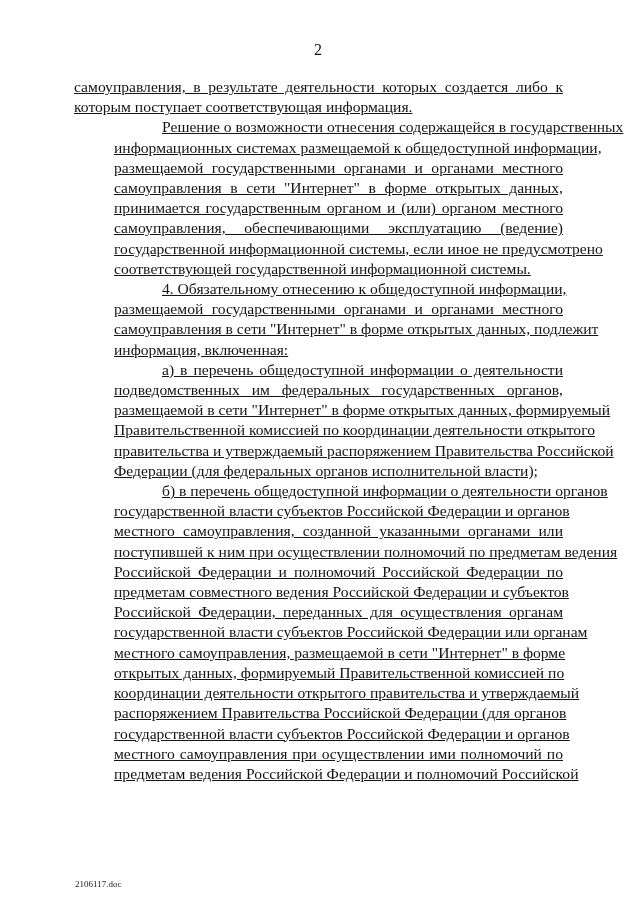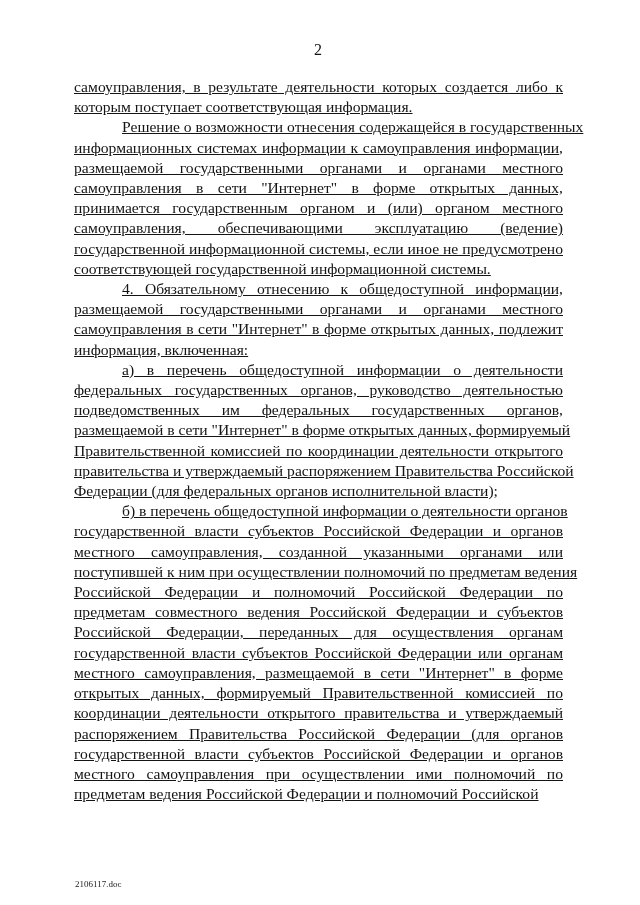--- a/index.html
+++ b/index.html
@@ -33,20 +33,21 @@
       line-height: 20.2px;
       text-decoration: underline;
     }
     .para {
       margin: 0;
       text-align: justify;
       text-align-last: left;
     }
     .para.indent {
       text-indent: 48px;
+      margin-left: 40px;
     }
     .line {
       display: block;
       text-align: justify;
       text-align-last: justify;
       white-space: nowrap;
     }
     .line.last {
       text-align-last: left;
     }
@@ -65,37 +66,36 @@
 
 <div class="page-number">2</div>
 
 <div class="body-text" id="doc-body">
     <p class="para">
       <span class="line">самоуправления, в результате деятельности которых создается либо к</span>
       <span class="line last">которым поступает соответствующая информация.</span>
     </p>
     <p class="para indent" style="text-indent: 0px;">
       <span class="line" style="margin-left: 48px; text-indent: 0px;">Решение о возможности отнесения содержащейся в государственных</span>
-      <span class="line">информационных системах информации к самоуправления информации,</span>
+      <span class="line">информационных системах размещаемой к общедоступной информации,</span>
       <span class="line">размещаемой государственными органами и органами местного</span>
       <span class="line">самоуправления в сети "Интернет" в форме открытых данных,</span>
       <span class="line">принимается государственным органом и (или) органом местного</span>
       <span class="line">самоуправления, обеспечивающими эксплуатацию (ведение)</span>
       <span class="line">государственной информационной системы, если иное не предусмотрено</span>
       <span class="line last">соответствующей государственной информационной системы.</span>
     </p>
     <p class="para indent" style="text-indent: 0px;">
       <span class="line" style="margin-left: 48px; text-indent: 0px;">4. Обязательному отнесению к общедоступной информации,</span>
       <span class="line">размещаемой государственными органами и органами местного</span>
       <span class="line">самоуправления в сети "Интернет" в форме открытых данных, подлежит</span>
       <span class="line last">информация, включенная:</span>
     </p>
     <p class="para indent" style="text-indent: 0px;">
       <span class="line" style="margin-left: 48px; text-indent: 0px;">а) в перечень общедоступной информации о деятельности</span>
-      <span class="line">федеральных государственных органов, руководство деятельностью</span>
       <span class="line">подведомственных им федеральных государственных органов,</span>
       <span class="line">размещаемой в сети "Интернет" в форме открытых данных, формируемый</span>
       <span class="line">Правительственной комиссией по координации деятельности открытого</span>
       <span class="line">правительства и утверждаемый распоряжением Правительства Российской</span>
       <span class="line last">Федерации (для федеральных органов исполнительной власти);</span>
     </p>
     <p class="para indent" style="text-indent: 0px;">
       <span class="line" style="margin-left: 48px; text-indent: 0px;">б) в перечень общедоступной информации о деятельности органов</span>
       <span class="line">государственной власти субъектов Российской Федерации и органов</span>
       <span class="line">местного самоуправления, созданной указанными органами или</span>

